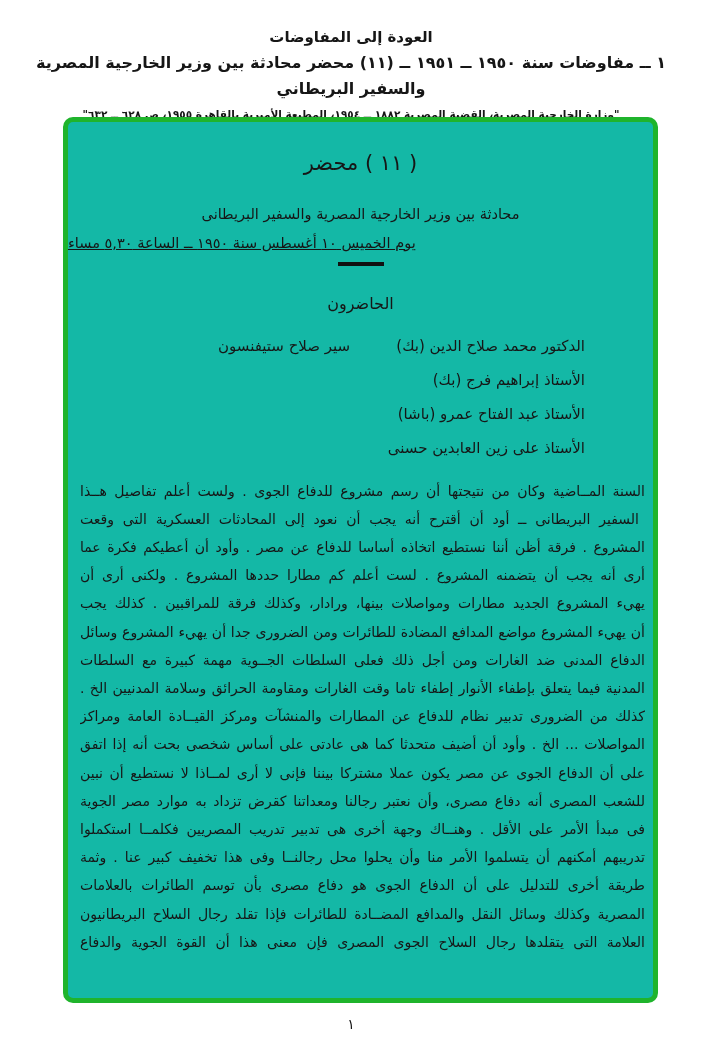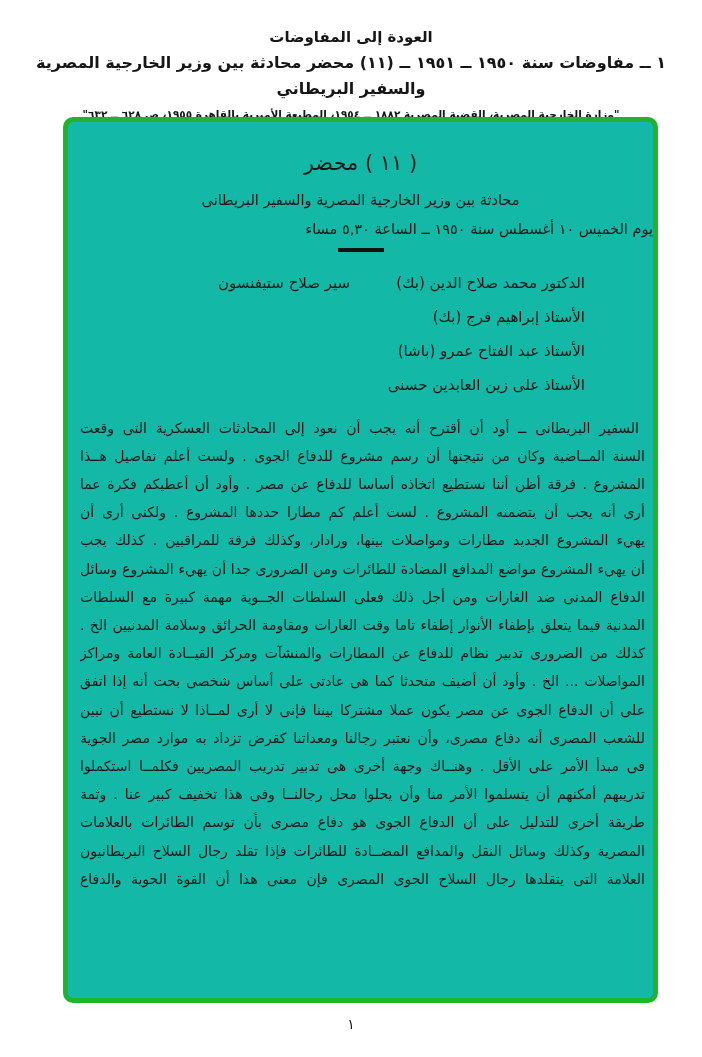--- a/index.html
+++ b/index.html
@@ -55,30 +55,31 @@
     border-radius: 10px;
     background: #14b8a6;
   }
   .doc-heading {
     margin-top: 27px;
     text-align: center;
     font-size: 21px;
     line-height: 28px;
   }
   .doc-subtitle {
-    margin-top: 13px;
+    margin-top: 27px;
     text-align: center;
     font-size: 14.5px;
     line-height: 20px;
   }
   .doc-datetime {
     margin-top: 9px;
-    text-align: right;
+    text-align: left;
     font-size: 14.5px;
     line-height: 20px;
+    text-decoration: underline;
   }
   .separator-rule {
     width: 46px;
     height: 3.5px;
     background: #111111;
     margin: 9px auto 0 auto;
   }
   .attendees-heading {
     margin-top: 27px;
     text-align: center;
@@ -133,40 +134,41 @@
     <div class="entry-title">١ ــ مفاوضات سنة ١٩٥٠ ــ ١٩٥١ ــ (١١) محضر محادثة بين وزير الخارجية المصرية والسفير البريطاني</div>
     <div class="source-citation">"وزارة الخارجية المصرية، القضية المصرية ١٨٨٢ ــ ١٩٥٤، المطبعة الأميرية بالقاهرة ١٩٥٥، ص ٦٢٨ ــ ٦٣٢"</div>
   </div>
 
   <div class="doc-frame">
     <div class="doc-heading">( ١١ ) محضر</div>
     <div class="doc-subtitle">محادثة بين وزير الخارجية المصرية والسفير البريطانى</div>
     <div class="doc-datetime">يوم الخميس ١٠ أغسطس سنة ١٩٥٠ ــ الساعة ٥,٣٠ مساء</div>
     <div class="separator-rule"></div>
 
+    <div class="attendees-heading">الحاضرون</div>
 
     <div class="attendees">
       <div class="attendee-row">
         <span class="right-name">الدكتور محمد صلاح الدين (بك)</span>
         <span class="left-name">سير صلاح ستيفنسون</span>
       </div>
       <div class="attendee-row">
         <span class="right-name">الأستاذ إبراهيم فرج (بك)</span>
       </div>
       <div class="attendee-row">
         <span class="right-name">الأستاذ عبد الفتاح عمرو (باشا)</span>
       </div>
       <div class="attendee-row">
         <span class="right-name">الأستاذ على زين العابدين حسنى</span>
       </div>
     </div>
 
     <div class="doc-body">
+      <div class="body-line">السنة المــاضية وكان من نتيجتها أن رسم مشروع للدفاع الجوى . ولست أعلم تفاصيل هــذا</div>
       <div class="body-line first">السفير البريطانى ــ أود أن أقترح أنه يجب أن نعود إلى المحادثات العسكرية التى وقعت</div>
-      <div class="body-line">السنة المــاضية وكان من نتيجتها أن رسم مشروع للدفاع الجوى . ولست أعلم تفاصيل هــذا</div>
       <div class="body-line">المشروع . فرقة أظن أننا نستطيع اتخاذه أساسا للدفاع عن مصر . وأود أن أعطيكم فكرة عما</div>
       <div class="body-line">أرى أنه يجب أن يتضمنه المشروع . لست أعلم كم مطارا حددها المشروع . ولكنى أرى أن</div>
       <div class="body-line">يهيء المشروع الجديد مطارات ومواصلات بينها، ورادار، وكذلك فرقة للمراقبين . كذلك يجب</div>
       <div class="body-line">أن يهيء المشروع مواضع المدافع المضادة للطائرات ومن الضرورى جدا أن يهيء المشروع وسائل</div>
       <div class="body-line">الدفاع المدنى ضد الغارات ومن أجل ذلك فعلى السلطات الجــوية مهمة كبيرة مع السلطات</div>
       <div class="body-line">المدنية فيما يتعلق بإطفاء الأنوار إطفاء تاما وقت الغارات ومقاومة الحرائق وسلامة المدنيين الخ .</div>
       <div class="body-line">كذلك من الضرورى تدبير نظام للدفاع عن المطارات والمنشآت ومركز القيــادة العامة ومراكز</div>
       <div class="body-line">المواصلات ... الخ . وأود أن أضيف متحدثا كما هى عادتى على أساس شخصى بحت أنه إذا اتفق</div>
       <div class="body-line">على أن الدفاع الجوى عن مصر يكون عملا مشتركا بيننا فإنى لا أرى لمــاذا لا نستطيع أن نبين</div>
       <div class="body-line">للشعب المصرى أنه دفاع مصرى، وأن نعتبر رجالنا ومعداتنا كقرض تزداد به موارد مصر الجوية</div>

